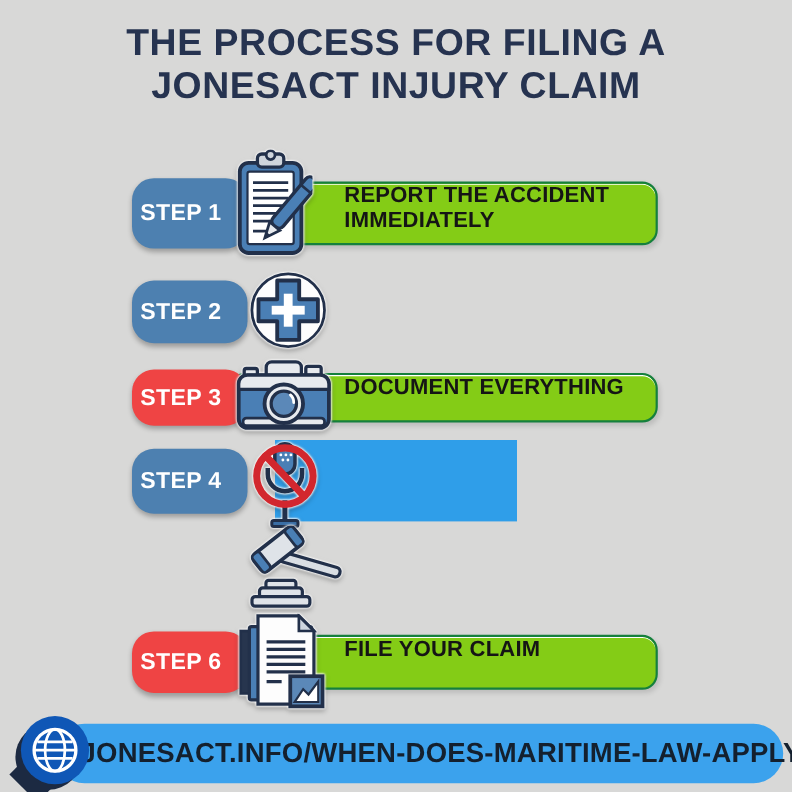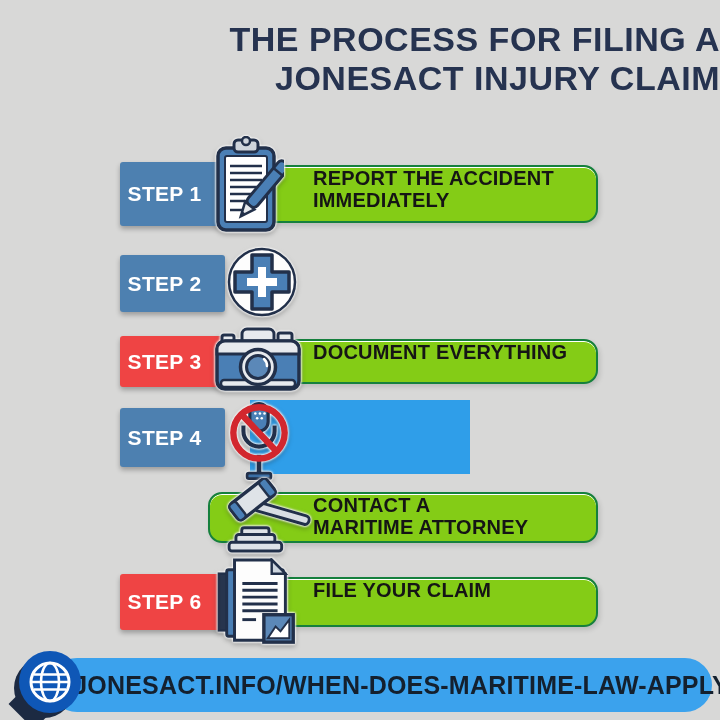--- a/index.html
+++ b/index.html
@@ -3,21 +3,21 @@
 <meta charset="utf-8">
 <style>
   html,body{margin:0;padding:0;}
   body{
     width:720px;height:720px;position:relative;overflow:hidden;
     background:#d8d8d7;
     font-family:"Liberation Sans","DejaVu Sans",sans-serif;
   }
   .title{
     position:absolute;top:20px;left:0;width:720px;
-    text-align:right;font-weight:bold;font-size:34px;line-height:39px;
+    text-align:center;font-weight:bold;font-size:34px;line-height:39px;
     letter-spacing:.5px;color:#263350;
   }
   .row{position:absolute;left:120px;width:478px;}
   .r1{top:162px;height:64px;}
   .r2{top:255px;height:57px;}
   .r3{top:336px;height:51px;}
   .r4{top:408px;height:59px;}
   .r5{top:489px;height:57px;}
   .r6{top:574px;height:56px;}
   .accent{
@@ -29,21 +29,21 @@
     background:#84cc16;border:2px solid #15803d;border-radius:14px;
     box-shadow:2px 3px 5px rgba(0,0,0,.13), inset 0 1px 0 #fff;
     z-index:1;display:flex;
   }
   .step-text{
     padding-left:103px;font-size:20px;line-height:22px;font-weight:bold;
     color:#151515;white-space:pre-line;letter-spacing:.2px;
   }
   .label{
     position:absolute;left:0;top:0;bottom:0;width:105px;
-    border-radius:3px;z-index:3;display:flex;align-items:center;justify-content:center;
+    border-radius:20px;z-index:3;display:flex;align-items:center;justify-content:center;
     padding-right:16px;box-sizing:border-box;
     color:#fff;font-size:21px;font-weight:bold;letter-spacing:.3px;
     box-shadow:0 3px 5px rgba(0,0,0,.28);
   }
   .label.blue{background:#4d80b0;}
   .label.dark{background:#ef4444;}
   .icon{position:absolute;z-index:4;}
   .icon svg{width:100%;height:100%;
     filter:drop-shadow(0 0 1px #fff) drop-shadow(0 0 1px #fff) drop-shadow(0 2px 2px rgba(0,0,0,.28));}
   .r1 .icon{left:88px;top:-26px;width:76px;height:100px;}
@@ -165,24 +165,20 @@
           <circle cx="40" cy="22" r="1.4"></circle>
       </g>
       <path d="M20,30 v6 a17,17 0 0 0 34,0 v-6" fill="none" stroke="#22304a" stroke-width="4.5"></path>
       <circle cx="37" cy="38" r="28" fill="none" stroke="#d2272e" stroke-width="7"></circle>
       <line x1="18" y1="18" x2="56" y2="58" stroke="#d2272e" stroke-width="7" stroke-linecap="round"></line>
     </svg>
   </div>
 </div>
 
 <div class="row r5">
-  <div class="panel">
-    <div class="step-text">CONTACT A
-MARITIME ATTORNEY</div>
-  </div>
   <div class="icon">
     <svg viewBox="0 0 96 78" xmlns="http://www.w3.org/2000/svg">
       <g transform="rotate(16 40 30)">
         <rect x="32" y="26" width="58" height="9" rx="4" fill="#d9dee4" stroke="#22304a" stroke-width="3"></rect>
       </g>
       <g transform="rotate(-38 30 22)">
         <rect x="6" y="12" width="48" height="20" rx="5" fill="#dfe3e8" stroke="#22304a" stroke-width="3.5"></rect>
         <rect x="6" y="12" width="9" height="20" rx="3" fill="#4a7fb5" stroke="#22304a" stroke-width="2.5"></rect>
         <rect x="45" y="12" width="9" height="20" rx="3" fill="#4a7fb5" stroke="#22304a" stroke-width="2.5"></rect>
       </g>

